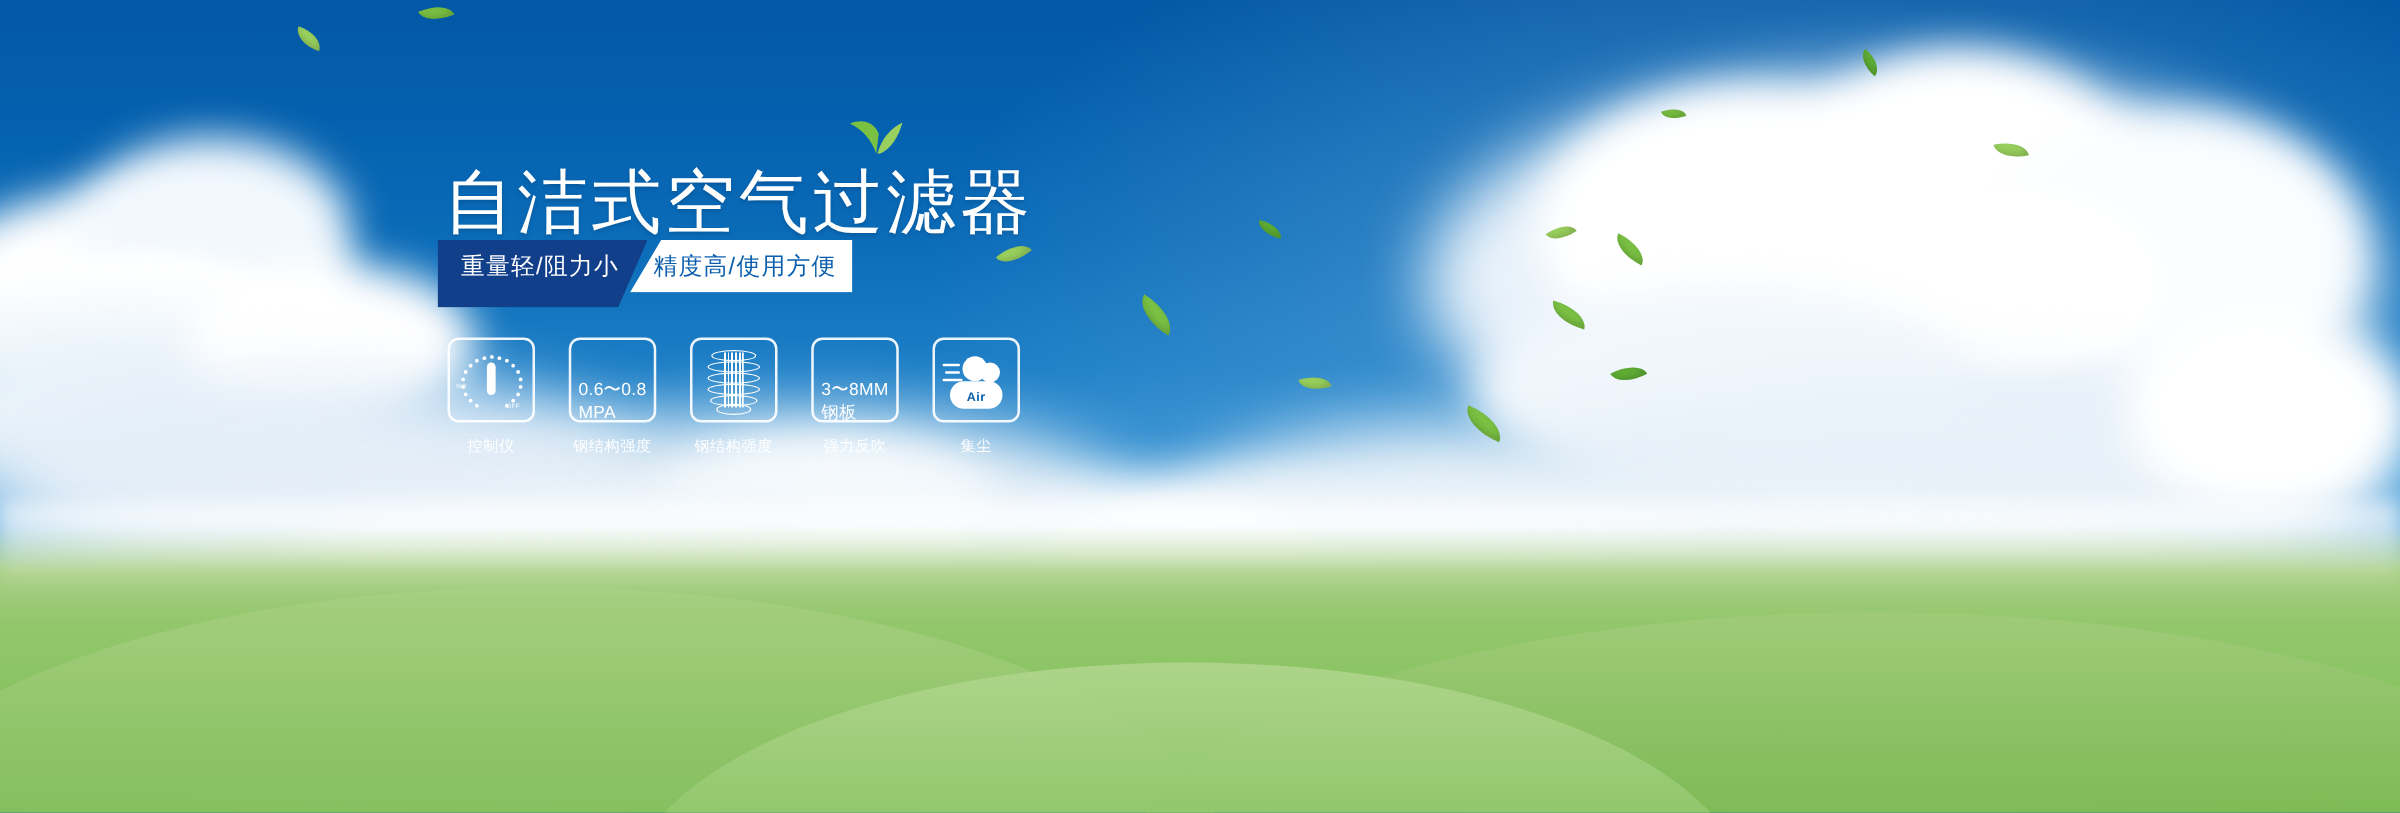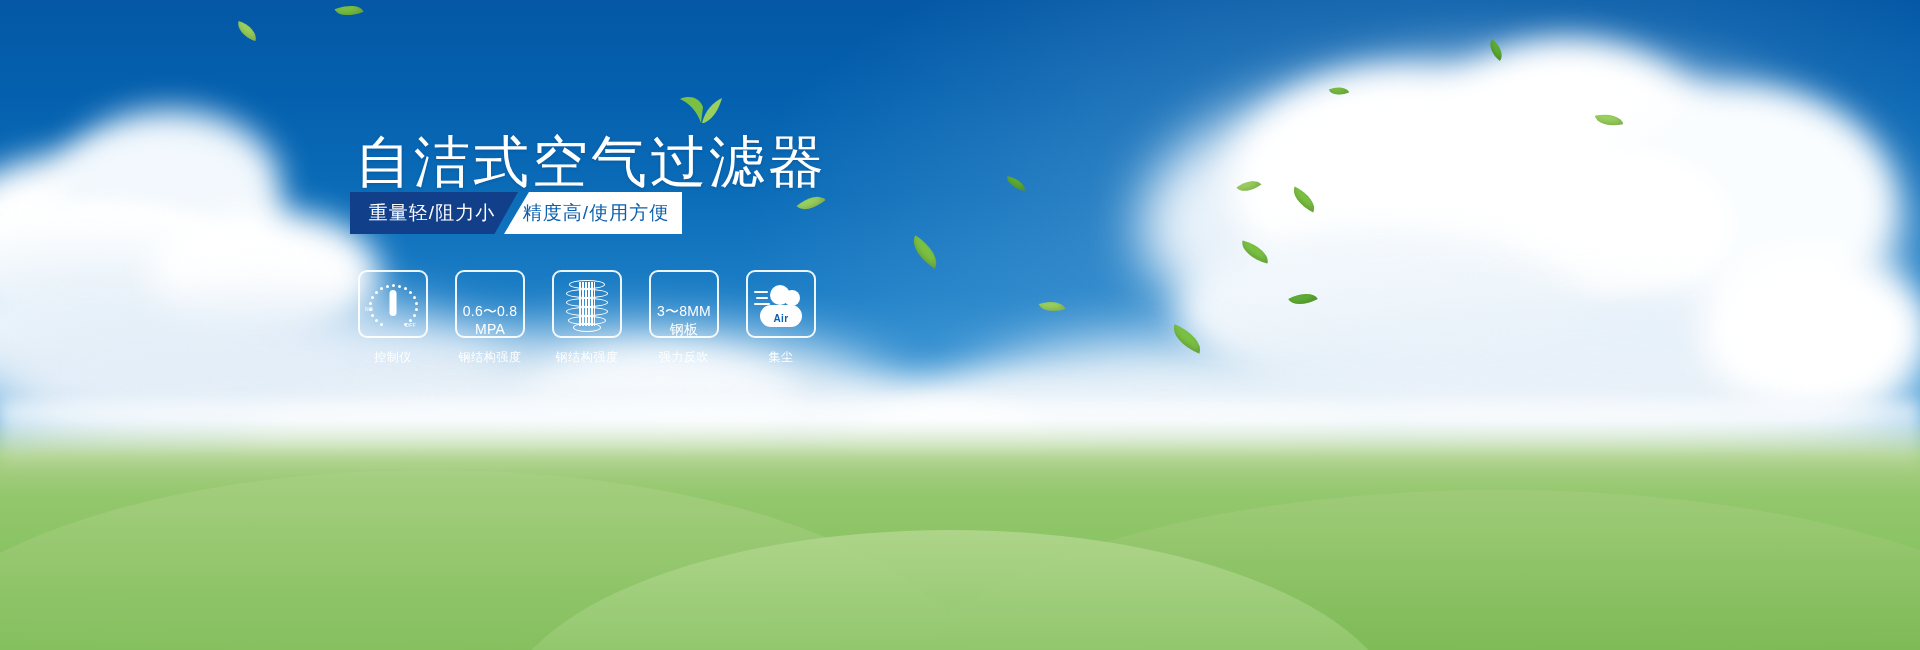--- a/index.html
+++ b/index.html
@@ -58,38 +58,38 @@
   }
   .title-leaf{position:absolute;left:679px;top:93px;width:44px;height:30px;}
 
   .badges{position:absolute;left:350px;top:192px;display:flex;align-items:stretch;height:42px;}
   .badge{
     height:42px;display:flex;align-items:center;justify-content:center;
     font-size:19px;letter-spacing:1px;white-space:nowrap;
   }
   .badge-a{
     background:#123f8a;color:#ffffff;
-    padding:0 22px 0 18px;width:128px;
+    padding:0 22px 12px 18px;width:128px;
     clip-path:polygon(0 0,100% 0,86% 100%,0 100%);
   }
   .badge-b{
     background:#ffffff;color:#0b5fad;
     margin-left:-14px;padding:0 20px 0 26px;width:132px;
     clip-path:polygon(14% 0,100% 0,100% 100%,0 100%);
   }
 
   .features{position:absolute;left:358px;top:270px;display:flex;gap:27px;}
   .feature{width:70px;display:flex;flex-direction:column;align-items:center;}
   .fbox{
     width:70px;height:68px;border:2px solid rgba(255,255,255,.92);
     border-radius:9px;display:flex;align-items:center;justify-content:center;
     box-sizing:border-box;position:relative;
   }
   .fbox-text{
-    color:#ffffff;font-size:14px;line-height:1.22;text-align:center;
+    color:#ffffff;font-size:14px;line-height:1.22;
     letter-spacing:.2px;
     margin-top:33px;
   }
   .fcap{
     margin-top:11px;color:#ffffff;font-size:12px;letter-spacing:.6px;white-space:nowrap;
   }
 
   
   .gauge{position:relative;width:56px;height:52px;}
   .gauge .needle{

